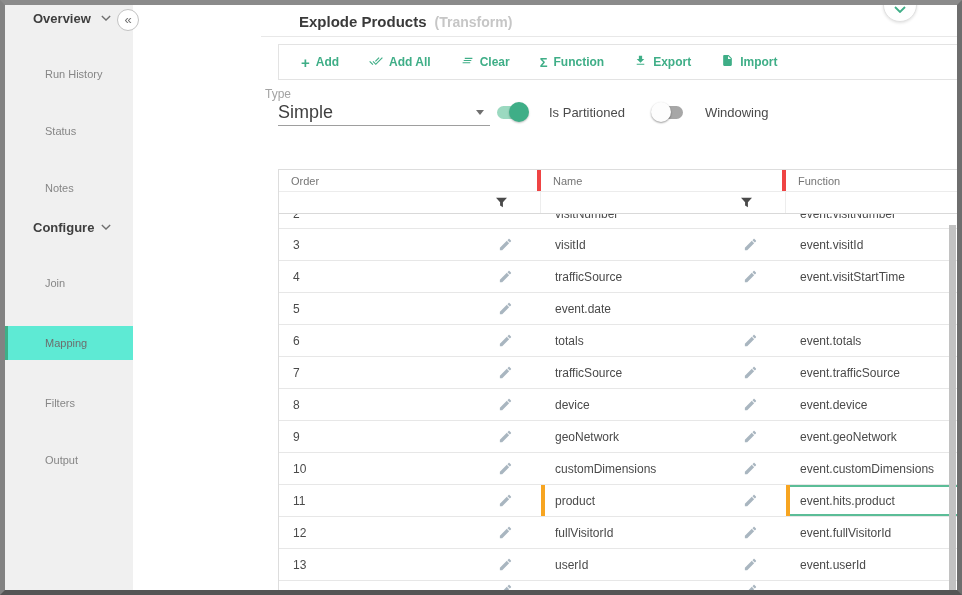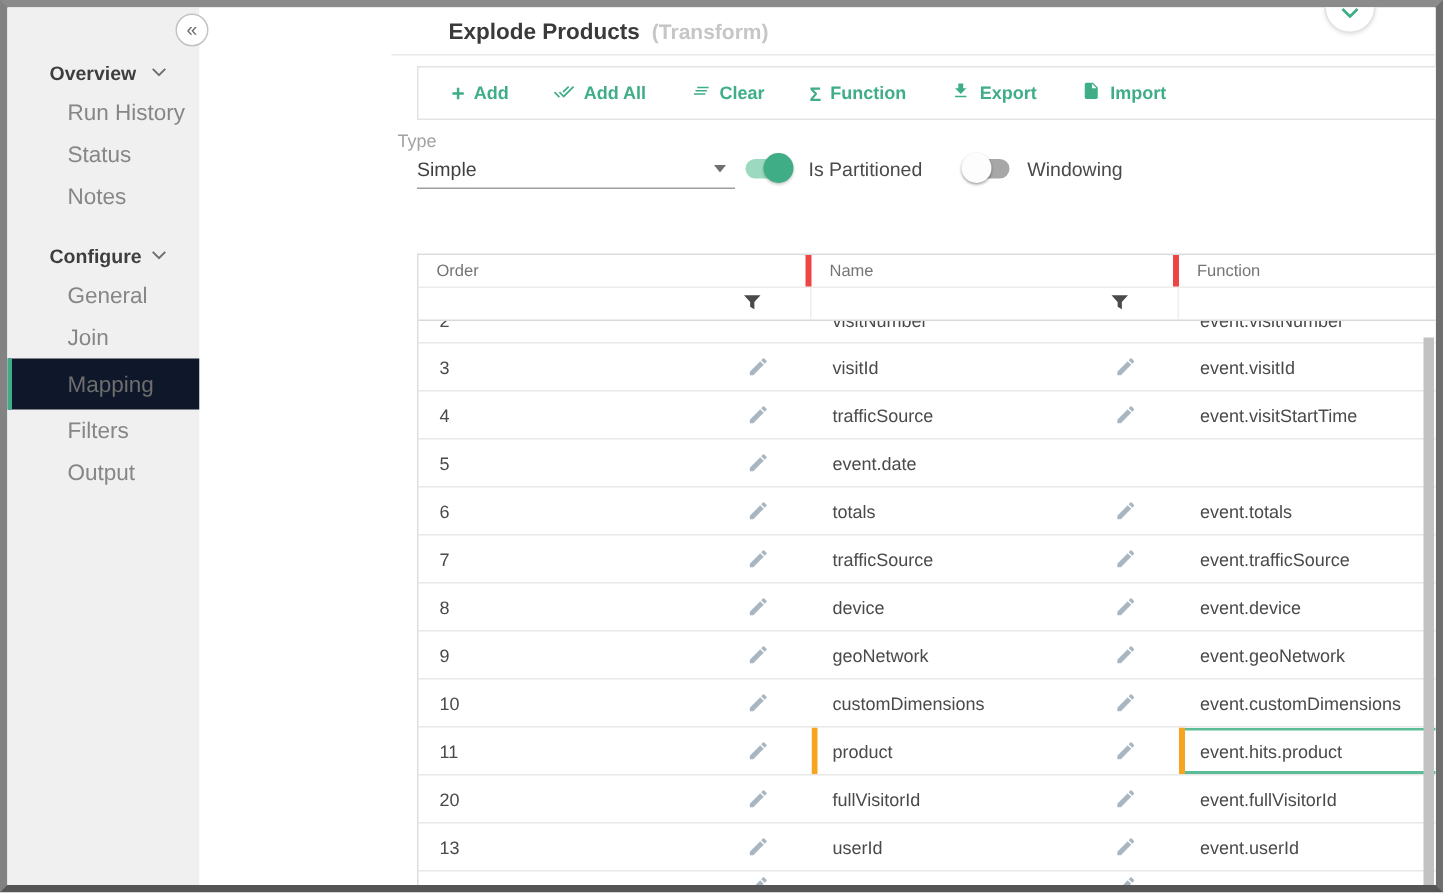--- a/index.html
+++ b/index.html
@@ -11,33 +11,33 @@
     border:5px solid #7a7a7a;
     border-top-color:#8b8b8b; border-left-color:#828282;
     border-bottom-color:#555; border-right-color:#6e6e6e;
     background:#fff;
   }
   .inner { position:relative; width:952px; height:585px; overflow:hidden; background:#fff; }
 
   
   .sidebar {
     position:absolute; left:0; top:0; width:128px; height:100%;
-    background:#f0f0f0; padding-top:30px;
+    background:#f0f0f0; 
   }
   .side-section-header {
     display:flex; align-items:center; justify-content:space-between;
     height:26px; padding:0 22px 0 28px;
     font-size:13px; font-weight:700; color:#3e3e3e; cursor:pointer;
   }
   .side-item {
     display:flex; align-items:center; height:28px; padding-left:40px;
-    font-size:15px; color:#868686; cursor:pointer; position:relative;
+    font-size:11px; color:#868686; cursor:pointer; position:relative;margin-top:29px;
   }
   .side-item.selected {
-    height:34px; background:#0f172a; color:#6d6d6d;
+    height:34px; background:#5eead4; color:#6d6d6d;
     border-left:3px solid var(--accent); padding-left:37px;
   }
   .side-gap { height:12px; }
   .chev { display:inline-block; line-height:0; }
 
   
   .main { position:absolute; left:128px; top:0; right:0; bottom:0; background:#fff; }
 
   .back-btn {
     position:absolute; left:112px; top:4px; width:22px; height:22px;
@@ -70,28 +70,28 @@
     background:none; border:none; cursor:pointer;
     font-family:"Liberation Sans", sans-serif;
   }
   .tb-btn svg { fill:var(--accent); }
   .tb-plus { font-size:15px; font-weight:700; line-height:1; }
 
   
   .type-label { position:absolute; left:132px; top:82px; font-size:12px; color:#a3a3a3; }
   .type-select {
     position:absolute; left:145px; top:94px; width:212px; height:27px;
-    border-bottom:1px solid #9e9e9e; font-size:13px; color:#3f3f3f;
+    border-bottom:1px solid #9e9e9e; font-size:18px; color:#3f3f3f;
     display:flex; align-items:center; justify-content:space-between;
     cursor:pointer; padding-right:6px;
   }
   .caret { width:0; height:0; border-left:4px solid transparent; border-right:4px solid transparent; border-top:5px solid #6f6f6f; }
 
   .toggles { position:absolute; left:362px; top:97px; display:flex; align-items:center; gap:26px; }
-  .toggle-wrap { display:flex; align-items:center; gap:10px; cursor:pointer; }
+  .toggle-wrap { display:flex; align-items:center; gap:20px; cursor:pointer; }
   .toggle-label { font-size:13px; color:#4a4a4a; }
   .switch { position:relative; width:34px; height:20px; display:inline-block; }
   .switch .track { position:absolute; left:2px; top:4px; width:30px; height:13px; border-radius:7px; background:#a7a7a7; }
   .switch .knob { position:absolute; top:0; left:0; width:20px; height:20px; border-radius:50%; background:#fdfdfd; box-shadow:0 1px 2px rgba(0,0,0,.4); }
   .switch.on .track { background:var(--track-on); }
   .switch.on .knob { left:14px; background:var(--accent); box-shadow:0 1px 2px rgba(0,0,0,.25); }
 
   
   .grid {
     position:absolute; left:145px; top:164px; width:795px; bottom:0;
@@ -158,23 +158,20 @@
         </div>
       <div class="side-gap"></div>
       <div class="side-section-header">
         <span>Configure</span>
         <span class="chev">
           <svg viewBox="0 0 12 7" width="10" height="6">
               <path d="M1 1l5 5 5-5" fill="none" stroke="#6f6f6f" stroke-width="1.6"></path>
             </svg>
         </span>
       </div>
-      <div class="side-item">
-          <span>General</span>
-        </div>
       <div class="side-item">
           <span>Join</span>
         </div>
       <div class="side-item selected">
           <span>Mapping</span>
         </div>
       <div class="side-item">
           <span>Filters</span>
         </div>
       <div class="side-item">
@@ -454,21 +451,21 @@
                   </svg></span>
     </div>
     <div class="cell cell-function modified selected">
       <span class="txt">event.hits.product</span>
 
     </div>
 
   </div>
             <div class="trow trow-grid">
     <div class="cell cell-order">
-      <span class="txt">20</span>
+      <span class="txt">12</span>
       <span class="pencil"><svg viewBox="0 0 24 24" width="15" height="15" fill="#a9b6c0">
                     <path d="M3 17.25V21h3.75L17.81 9.94l-3.75-3.75L3 17.25zM20.71 7.04c.39-.39.39-1.02 0-1.41l-2.34-2.34c-.39-.39-1.02-.39-1.41 0l-1.83 1.83 3.75 3.75 1.83-1.83z"></path>
                   </svg></span>
     </div>
     <div class="cell cell-name">
       <span class="txt">fullVisitorId</span>
       <span class="pencil"><svg viewBox="0 0 24 24" width="15" height="15" fill="#a9b6c0">
                     <path d="M3 17.25V21h3.75L17.81 9.94l-3.75-3.75L3 17.25zM20.71 7.04c.39-.39.39-1.02 0-1.41l-2.34-2.34c-.39-.39-1.02-.39-1.41 0l-1.83 1.83 3.75 3.75 1.83-1.83z"></path>
                   </svg></span>
     </div>

